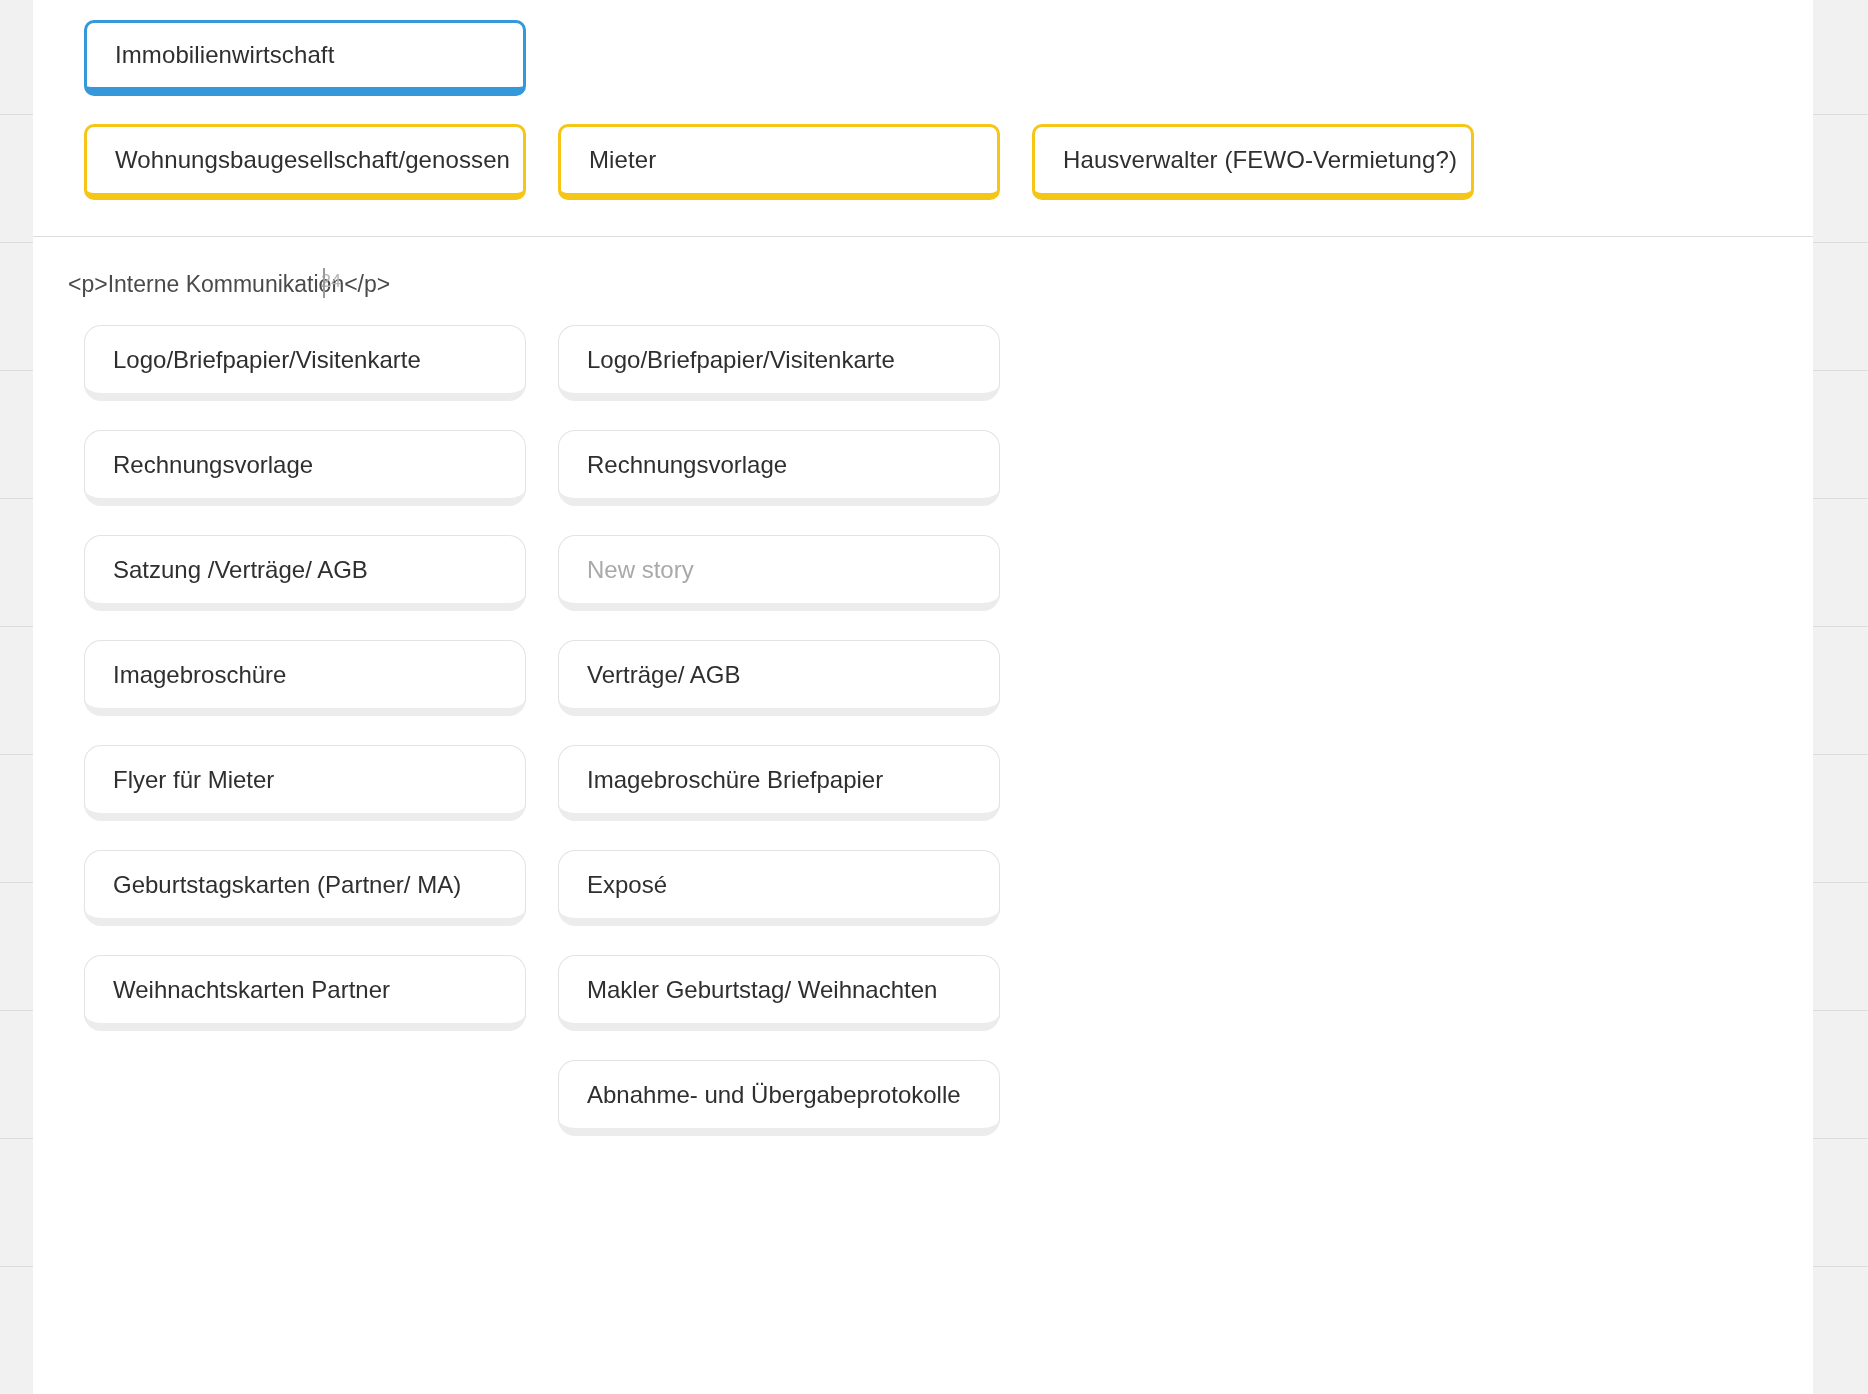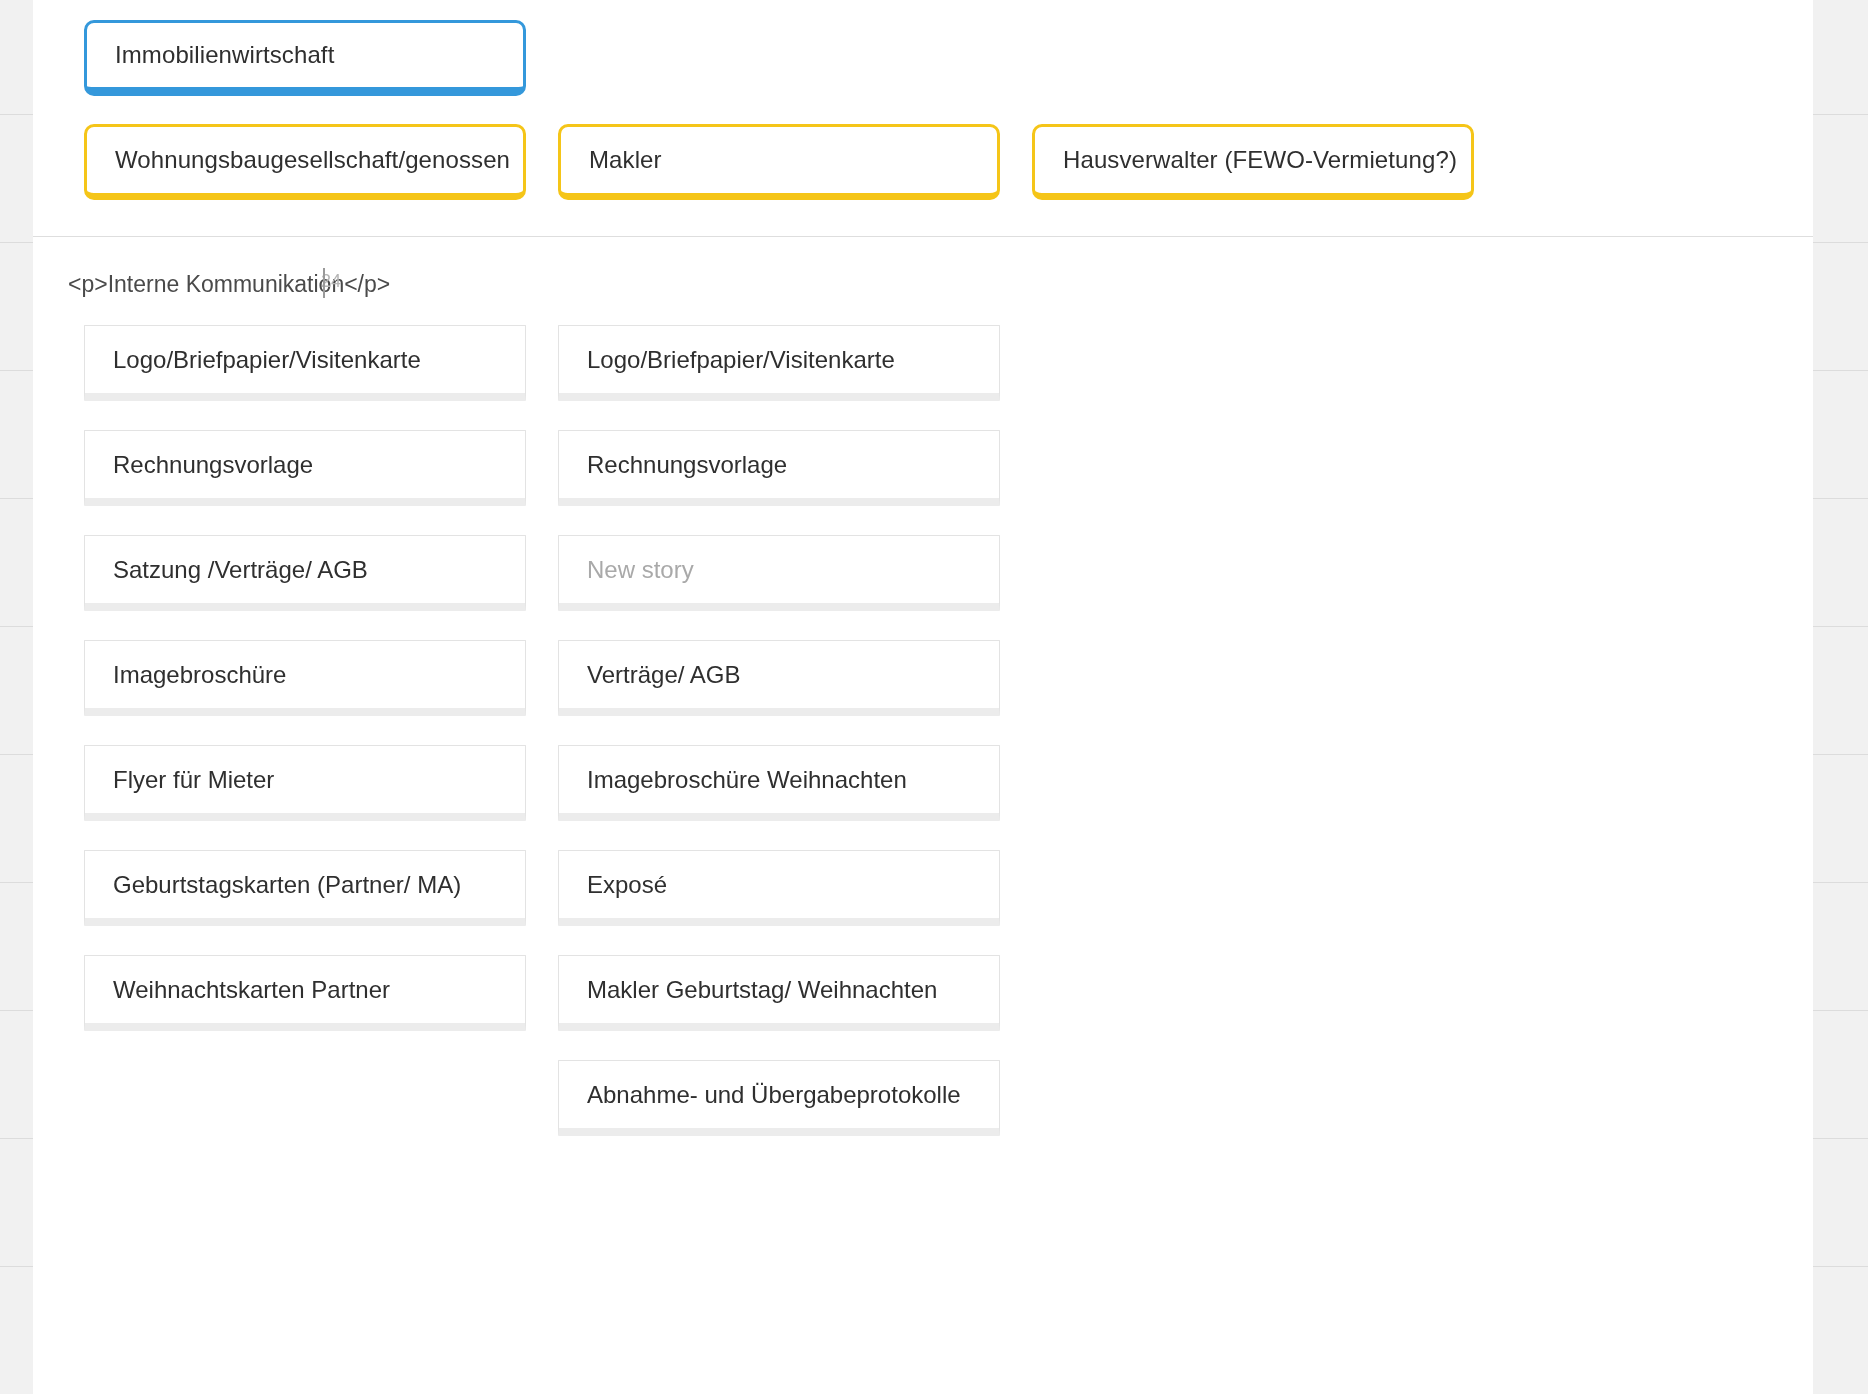--- a/index.html
+++ b/index.html
@@ -127,21 +127,21 @@
   }
   .column { width: 442px; }
 
   .card {
     position: relative;
     width: 442px;
     height: 76px;
     margin-bottom: 29px;
     border: 1px solid #e3e3e3;
     border-bottom: 8px solid #ececec;
-    border-radius: 1px;
+    border-radius: 17px;
     background: #ffffff;
     display: flex;
     align-items: center;
     padding: 0 28px;
     font-size: 24px;
     color: #2f2f2f;
     white-space: nowrap;
     overflow: hidden;
   }
   .card.placeholder { color: #a9a9a9; text-align: right; }
@@ -179,21 +179,21 @@
   <div class="canvas">
 
     <div class="top-section">
 
       <div class="pill-row">
         <div class="pill blue">Immobilienwirtschaft</div>
       </div>
 
       <div class="pill-row" style="margin-top:28px;">
         <div class="pill yellow">Wohnungsbaugesellschaft/genossen</div>
-        <div class="pill yellow">Makler</div>
+        <div class="pill yellow">Mieter</div>
         <div class="pill yellow">Hausverwalter (FEWO-Vermietung?)</div>
       </div>
 
       <div class="divider"></div>
     </div>
 
     <div class="story-area">
 
       <div class="section-label">
         <span>&lt;p&gt;Interne Kommunikation&lt;/p&gt;</span>
@@ -211,21 +211,21 @@
           <div class="card">Flyer für Mieter</div>
           <div class="card">Geburtstagskarten (Partner/ MA)</div>
           <div class="card">Weihnachtskarten Partner</div>
         </div>
 
         <div class="column">
           <div class="card">Logo/Briefpapier/Visitenkarte</div>
           <div class="card">Rechnungsvorlage</div>
           <div class="card placeholder">New story</div>
           <div class="card">Verträge/ AGB</div>
-          <div class="card">Imagebroschüre Weihnachten</div>
+          <div class="card">Imagebroschüre Briefpapier</div>
           <div class="card">Exposé</div>
           <div class="card">Makler Geburtstag/ Weihnachten</div>
           <div class="card">Abnahme- und Übergabeprotokolle</div>
         </div>
 
       </div>
     </div>
 
   </div>
 </div>

